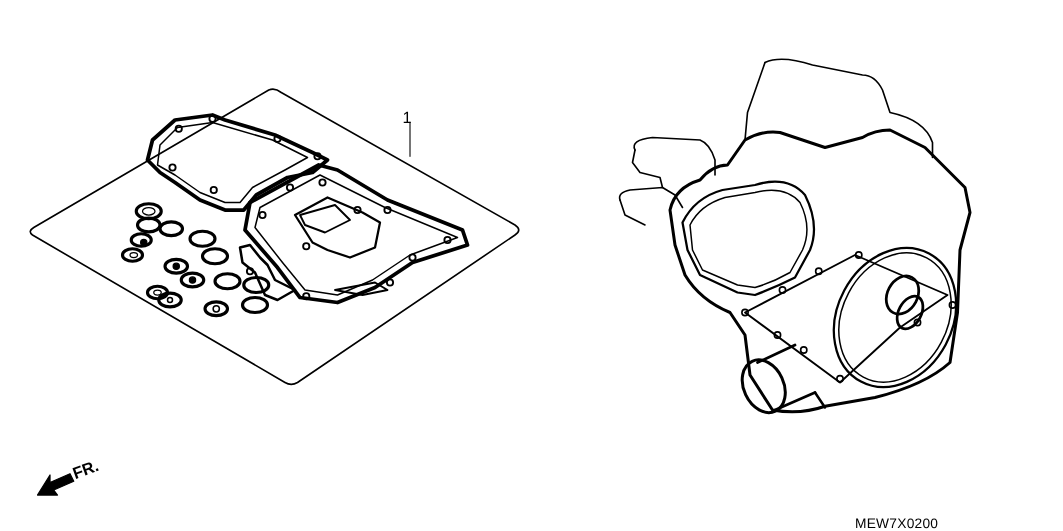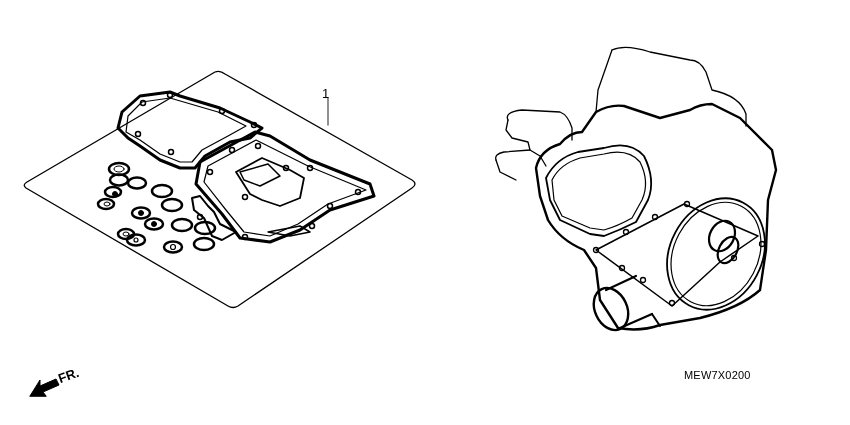--- a/index.html
+++ b/index.html
@@ -1,19 +1,19 @@
 <!DOCTYPE html>
 <html><head>
 <meta charset="utf-8">
 <style>
   html,body{margin:0;padding:0;background:#fff;}
   #canvas{position:relative;width:850px;height:425px;background:#fff;overflow:hidden;font-family:"Liberation Sans",sans-serif;}
   svg{position:absolute;left:0;top:0;}
   .callout{position:absolute;font-size:13px;color:#000;}
-  .code{position:absolute;font-size:11px;color:#000;letter-spacing:0.2px;}
+  .code{position:absolute;font-size:11px;color:#000;letter-spacing:0.2px;margin-top:44px;}
   .fr{position:absolute;font-size:13px;font-weight:bold;color:#000;transform:rotate(-20deg);}
 </style>
 </head>
 <body>
 
 <div id="canvas">
   <svg width="850" height="425" viewBox="0 0 850 425">
     <g fill="none" stroke="#000" stroke-linecap="round" stroke-linejoin="round">
 
       <g>

